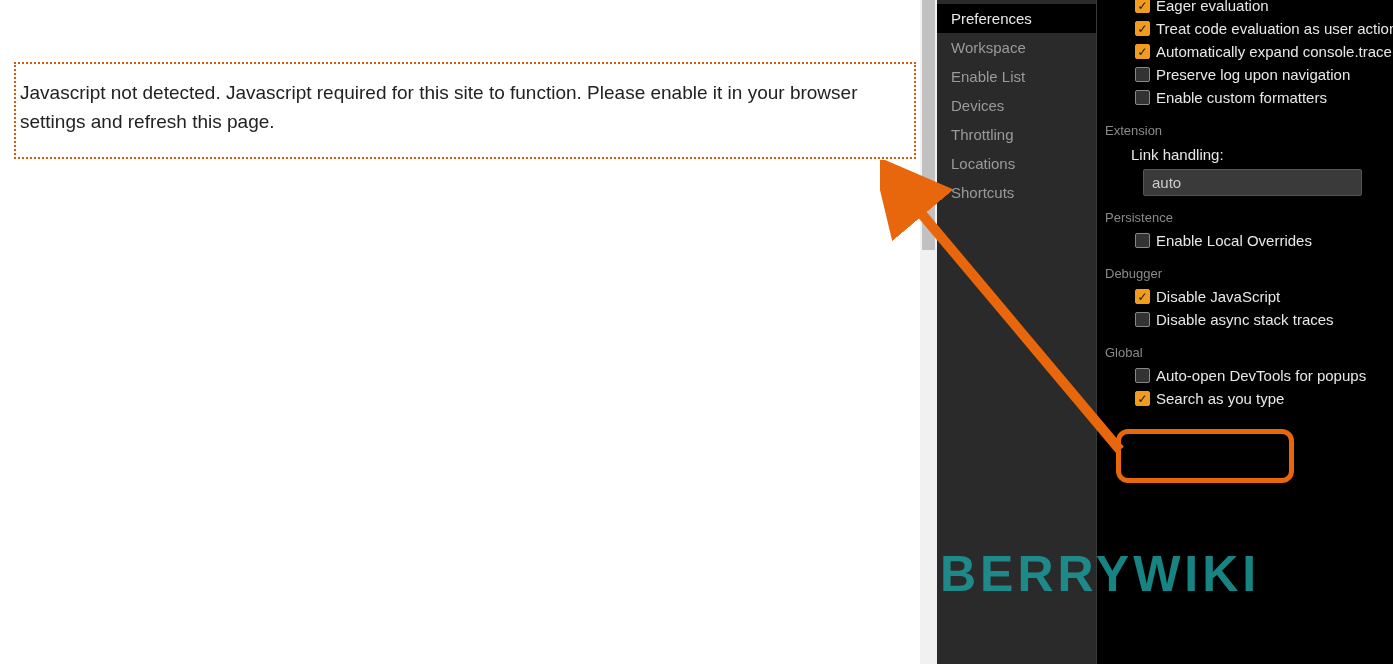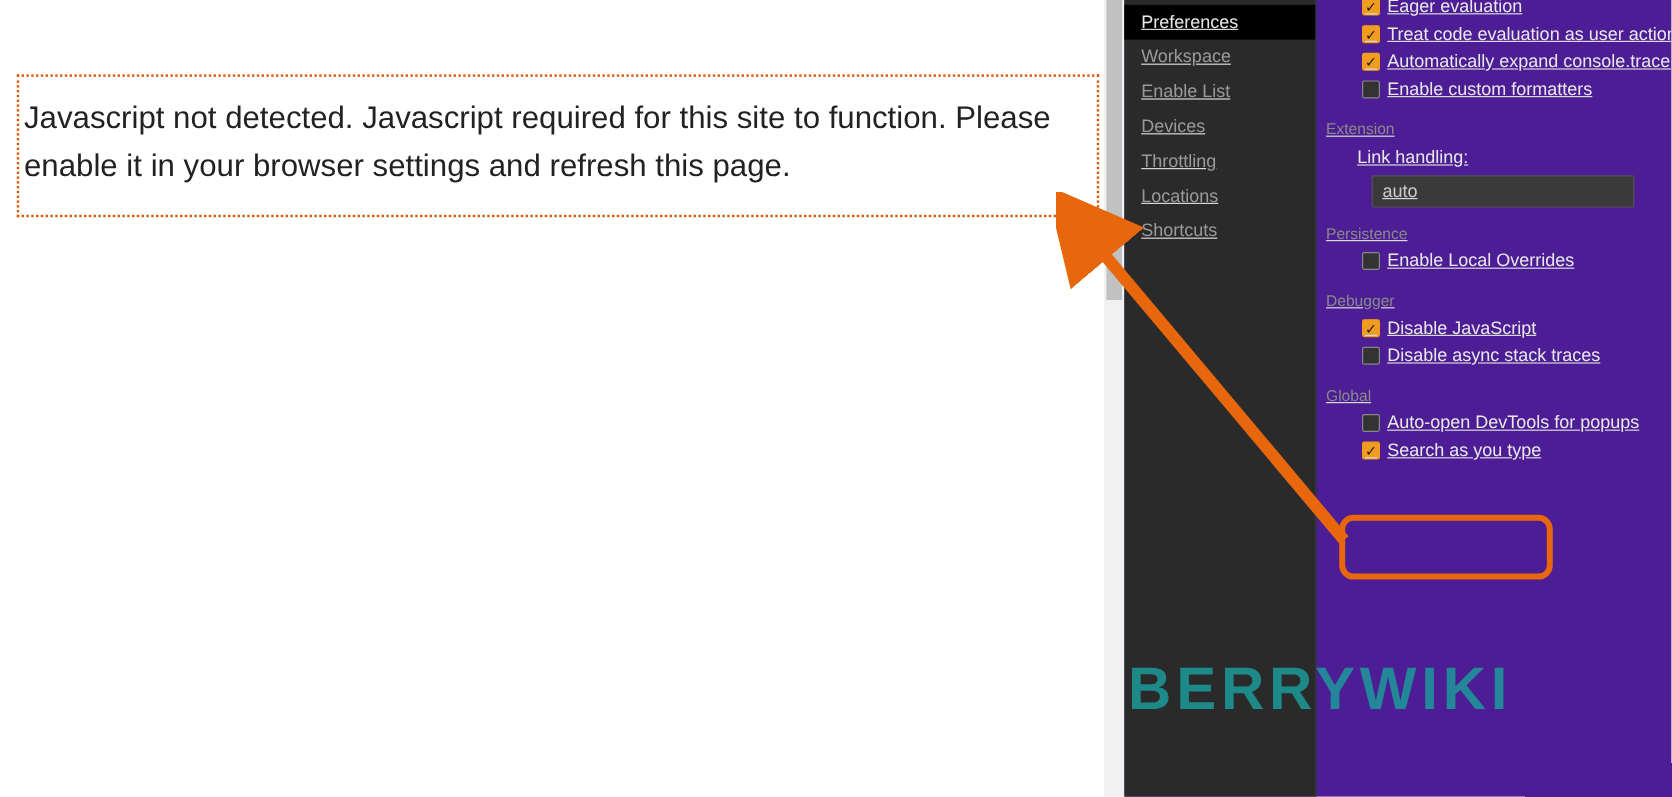--- a/index.html
+++ b/index.html
@@ -19,21 +19,21 @@
     height: 664px;
     background: #fff;
   }
   .js-warning {
     position: absolute;
     left: 14px;
     top: 62px;
     width: 902px;
     border: 2px dotted #d65a0a;
     padding: 14px 4px 20px 4px;
-    font-size: 26px;
+    font-size: 19px;
     line-height: 1.55;
     color: #222;
   }
   .page-scrollbar {
     position: absolute;
     left: 920px;
     top: 0;
     width: 17px;
     height: 664px;
     background: #f1f1f1;
@@ -45,25 +45,24 @@
     width: 13px;
     height: 250px;
     background: #c1c1c1;
   }
   .devtools {
     position: absolute;
     left: 937px;
     top: 0;
     width: 456px;
     height: 664px;
-    background: #4c1d95;
+    background: #000000;
     color: #d8d8d8;
     font-size: 15px;
     display: flex;
-    text-decoration: underline;
   }
   .sidebar {
     width: 160px;
     background: #2a2a2a;
     border-right: 1px solid #3a3a3a;
     padding-top: 4px;
   }
   .sidebar-item {
     padding: 6px 14px;
     color: #9a9a9a;
@@ -178,20 +177,24 @@
     <div class="setting-row">
       <span class="checkbox checked">✓</span>
       <span>Treat code evaluation as user action</span>
     </div>
 
     <div class="setting-row">
       <span class="checkbox checked">✓</span>
       <span>Automatically expand console.trace()</span>
     </div>
 
+    <div class="setting-row">
+      <span class="checkbox"></span>
+      <span>Preserve log upon navigation</span>
+    </div>
 
     <div class="setting-row">
       <span class="checkbox"></span>
       <span>Enable custom formatters</span>
     </div>
 
     <div class="section-header">Extension</div>
     <div class="sub-label">Link handling:</div>
     <div class="select-box">auto</div>
 

